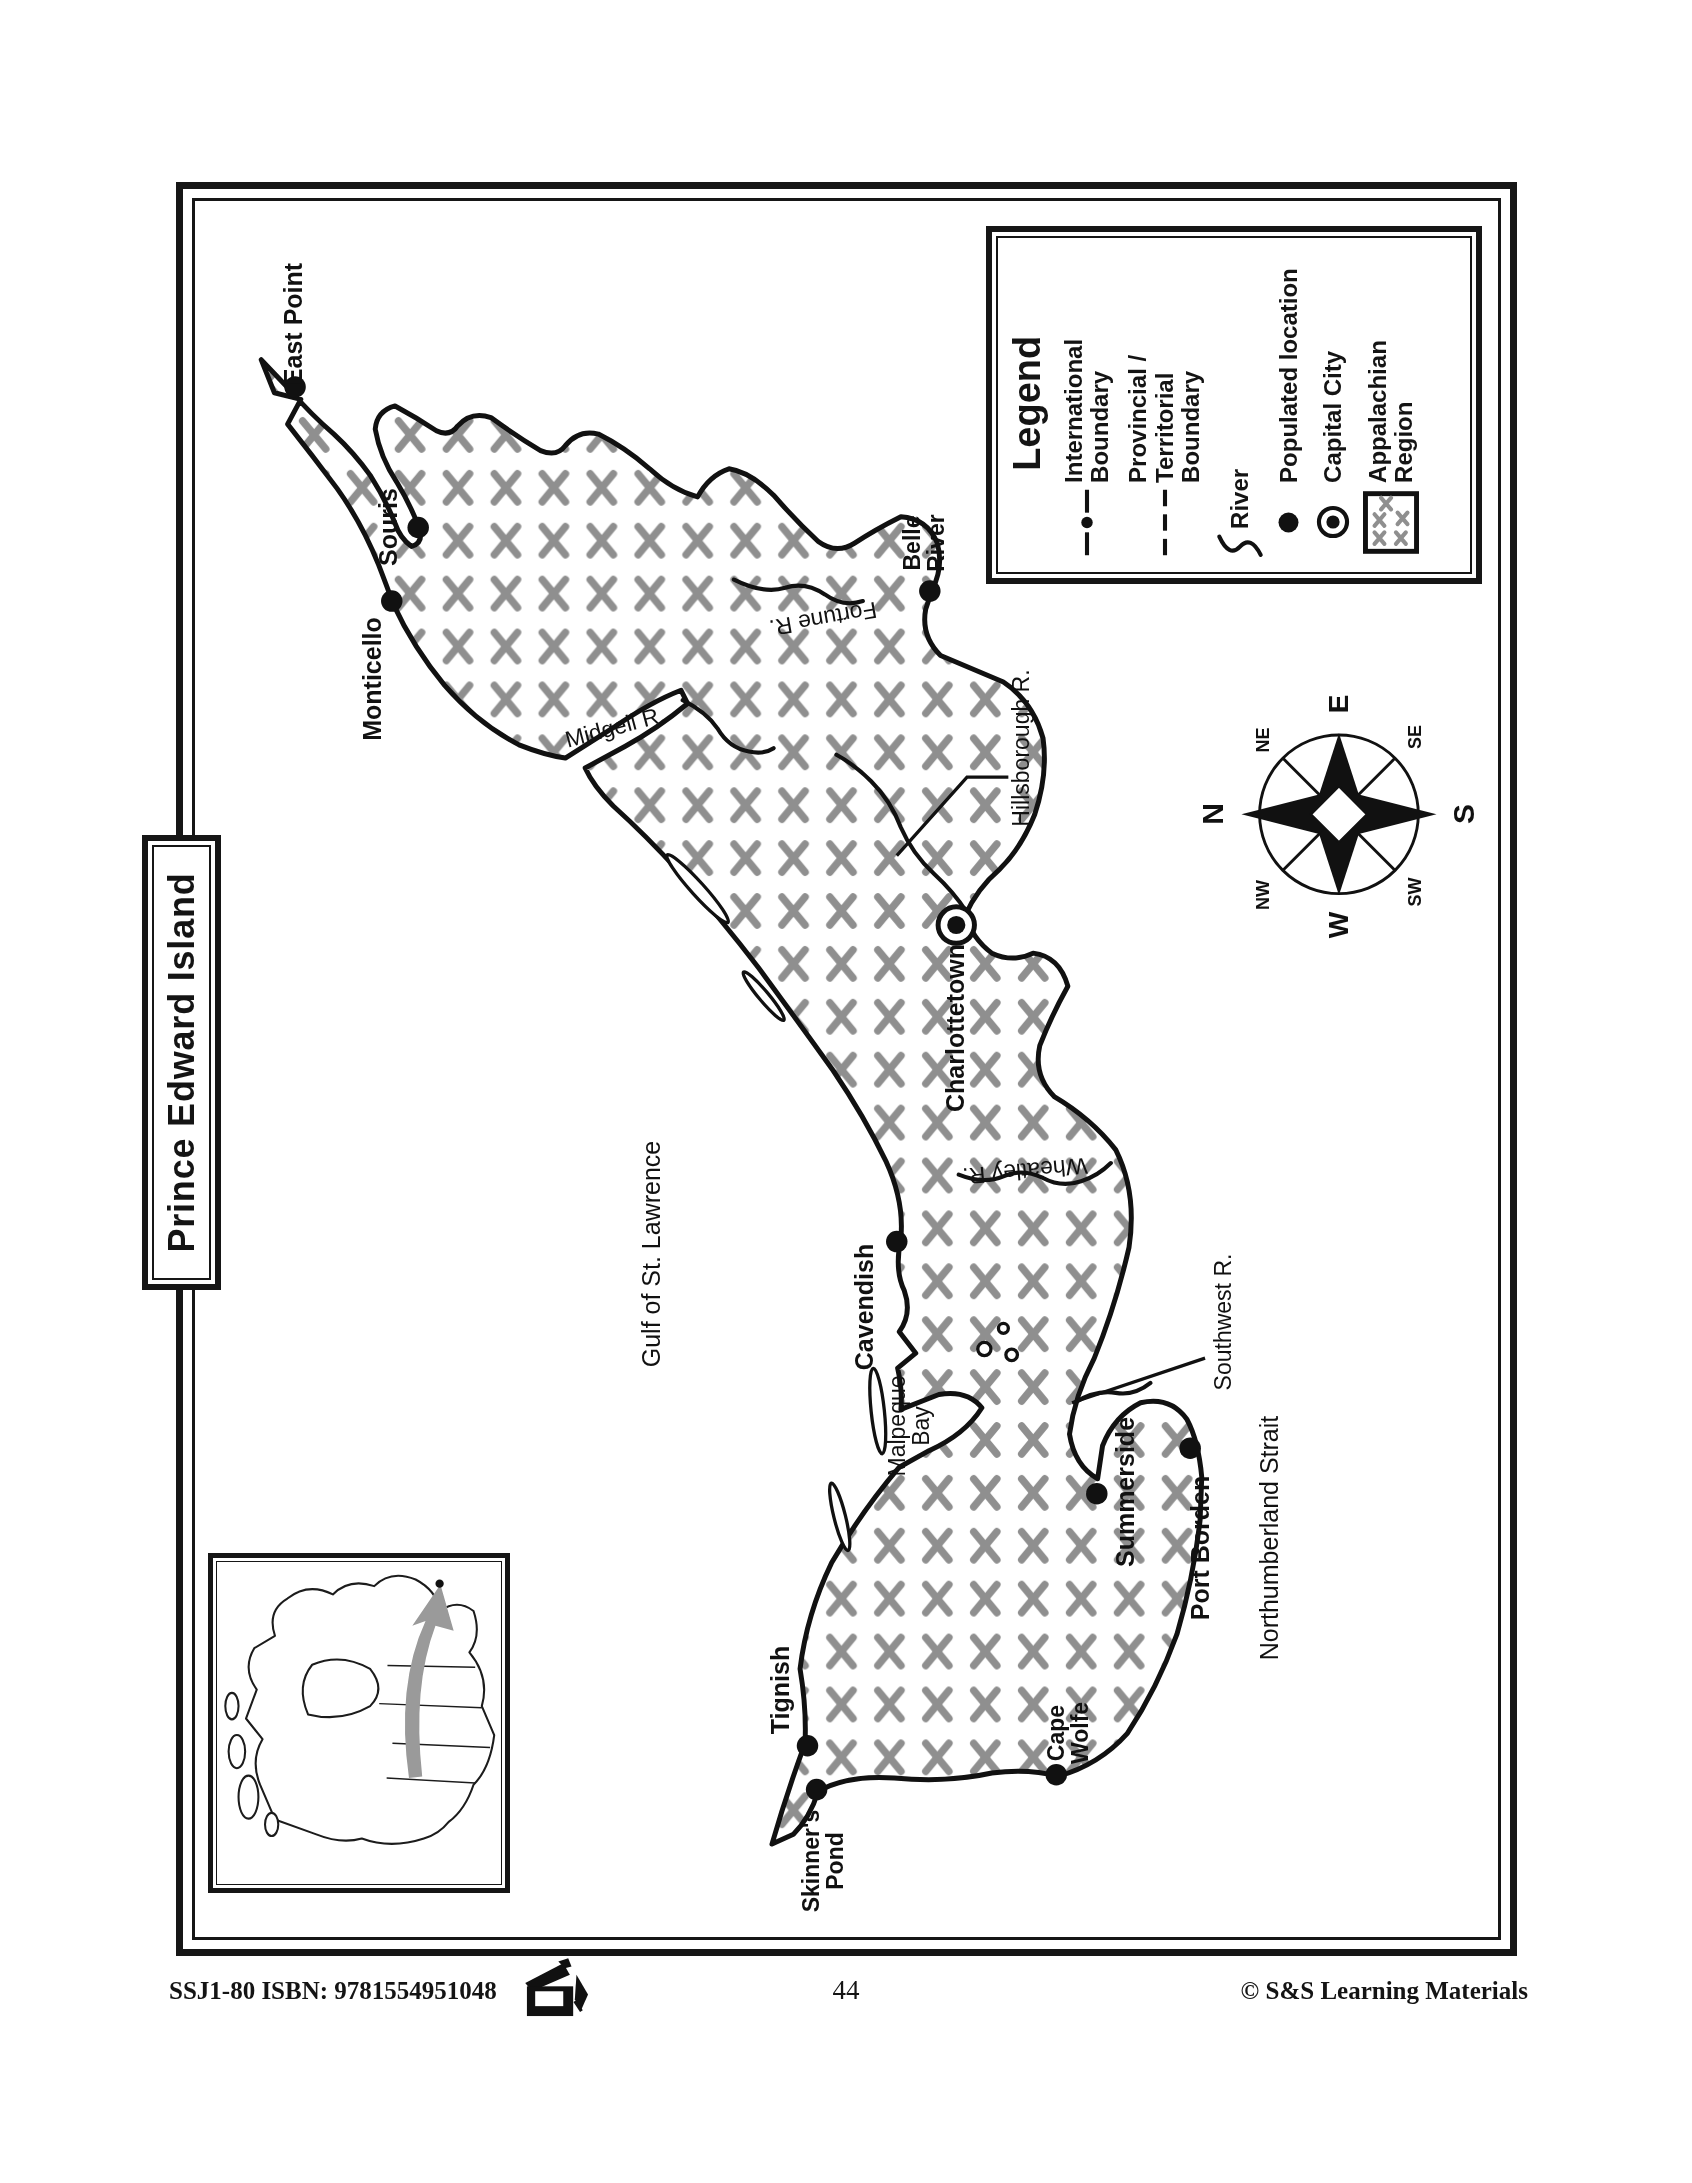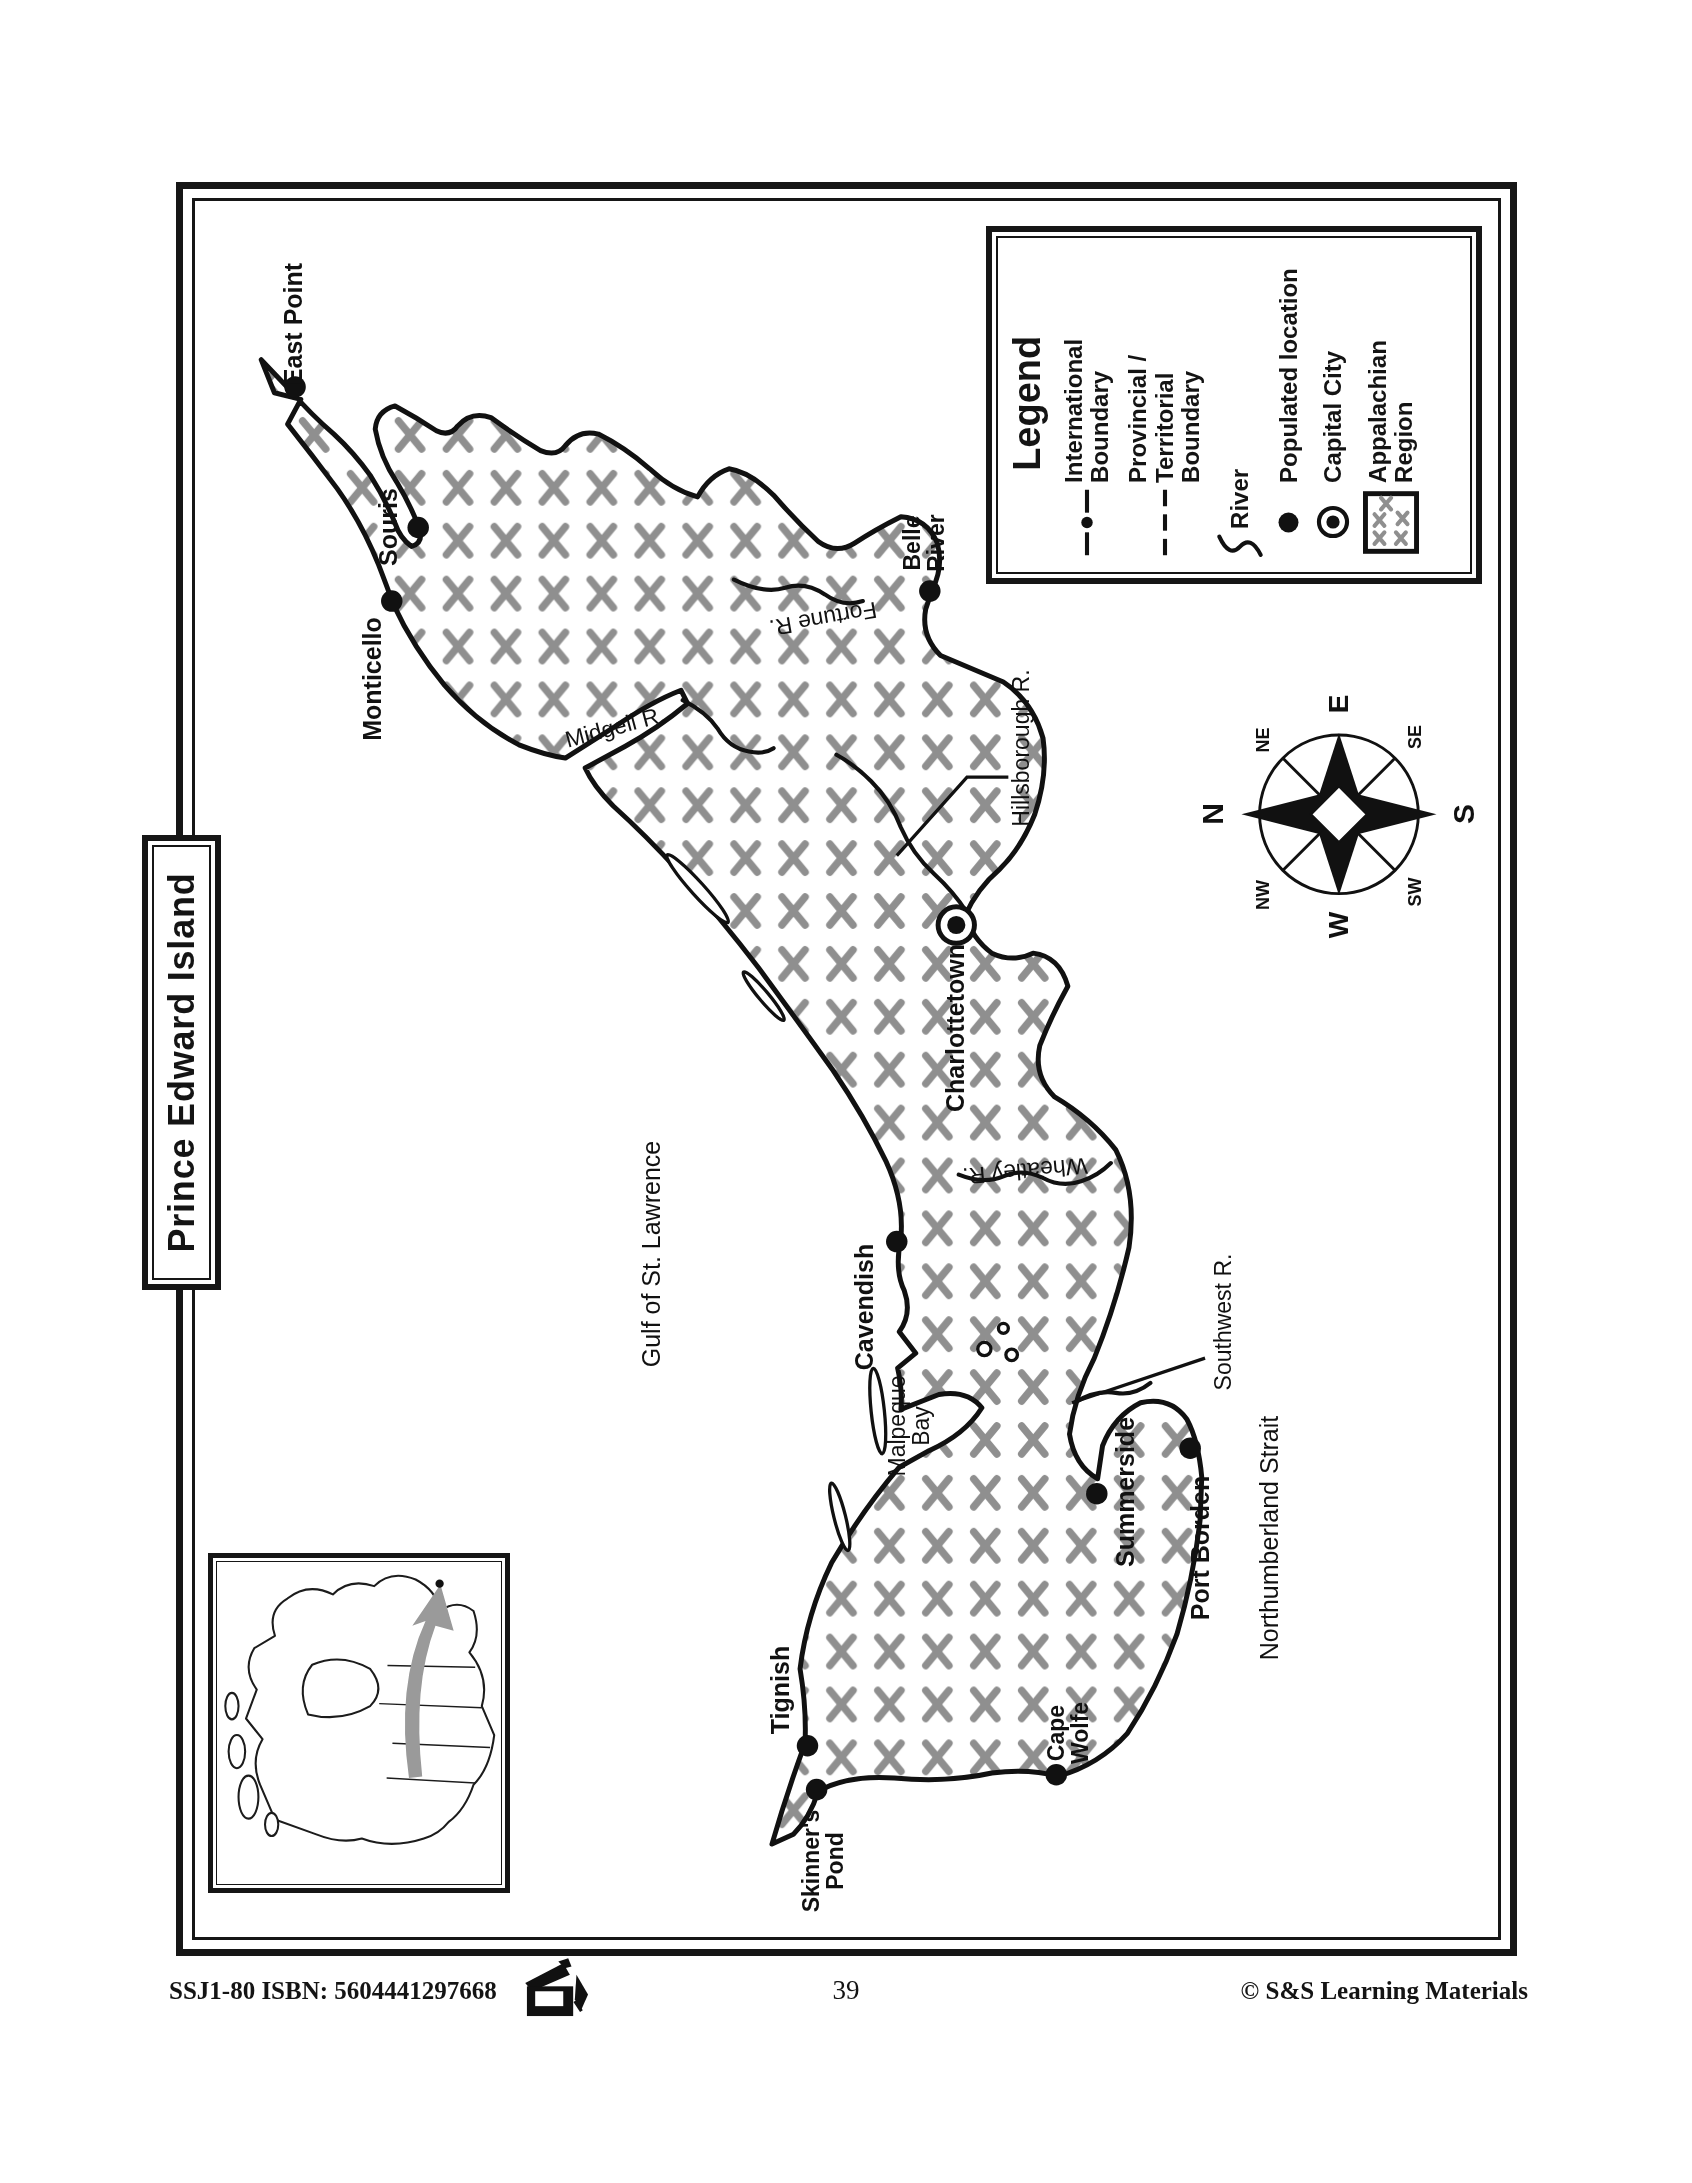--- a/index.html
+++ b/index.html
@@ -318,27 +318,27 @@
             <line x1="262" y1="312" x2="264" y2="206"></line>
           </g>
           <path d="M 128 232 Q 240 216 318 252 L 312 236 L 362 270
                    L 306 286 L 312 264 Q 238 236 130 248 Z" fill="#9a9a9a"></path>
           <circle cx="363" cy="269" r="5" fill="#111"></circle>
         </svg>
       </div>
     </div>
   </div>
 
-  <div class="footer-left">SSJ1-80  ISBN: 5604441297668</div>
+  <div class="footer-left">SSJ1-80  ISBN: 9781554951048</div>
   <div class="footer-icon">
     <svg width="76" height="71" viewBox="0 0 92 86">
       <polygon points="10,40 56,16 64,30 18,50" fill="#111"></polygon>
       <polygon points="50,14 62,10 66,20 58,22" fill="#111"></polygon>
       <rect x="12" y="44" width="56" height="36" fill="#111"></rect>
       <rect x="22" y="50" width="34" height="18" fill="#fff"></rect>
       <polygon points="72,30 86,54 78,72 70,60" fill="#111"></polygon>
       <line x1="70" y1="62" x2="78" y2="74" stroke="#111" stroke-width="4"></line>
     </svg>
   </div>
-  <div class="footer-page">39</div>
+  <div class="footer-page">44</div>
   <div class="footer-right">© S&amp;S Learning Materials</div>
 </div>
 
 
 </body></html>

